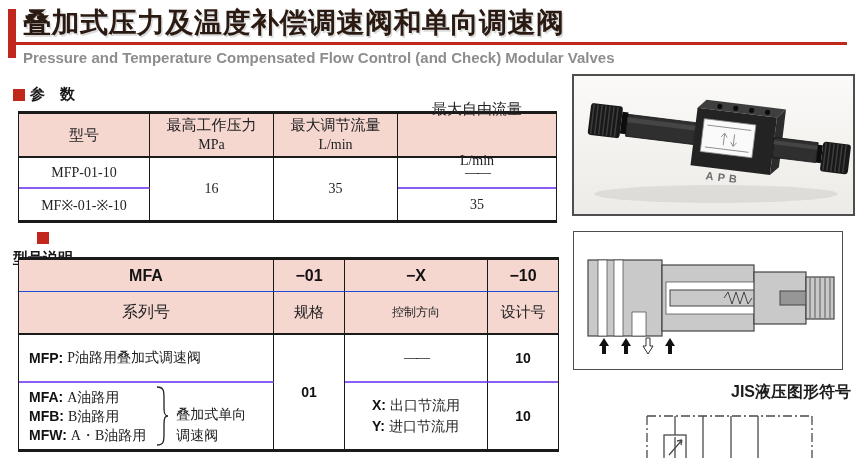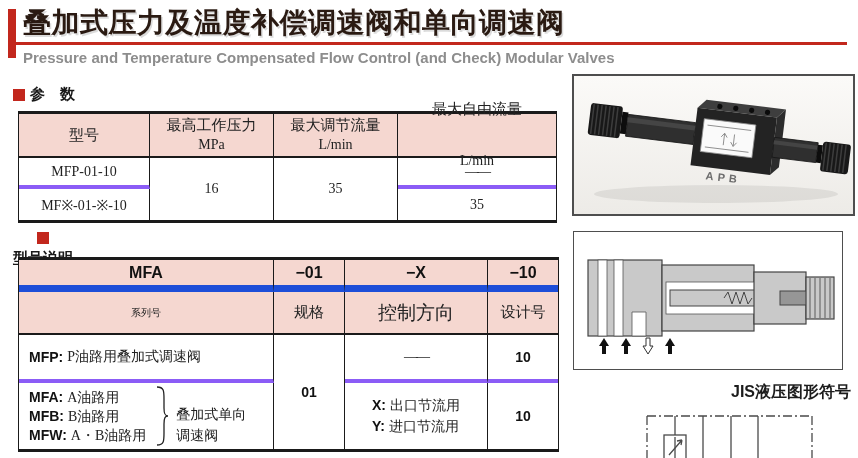--- a/index.html
+++ b/index.html
@@ -36,22 +36,22 @@
   .grid-table{
     position:absolute;display:grid;background:#fff;
     border:1px solid #1a1a1a;border-top:3px solid #1a1a1a;border-bottom:3px solid #1a1a1a;
   }
   .t1{left:18px;top:111px;grid-template-columns:131px 124px 124px 158px;grid-template-rows:44px 31px 31px;}
   .t2{left:18px;top:257px;grid-template-columns:255px 71px 143px 70px;grid-template-rows:32px 43px 48px 66px;}
   .cell{display:flex;align-items:center;justify-content:center;font-size:14px;color:#222;}
   .vr{border-right:1.5px solid #1a1a1a;}
   .pink{background:var(--header-pink);}
   .hb{border-bottom:2.5px solid #1a1a1a;}
-  .thin-b{border-bottom:7px solid #1d4ed8;}
-  .gsep{border-bottom:4px solid #8b5cf6;}
+  .thin-b{border-bottom:1px solid #1d4ed8;}
+  .gsep{border-bottom:2px solid #8b5cf6;}
   .hdr2{flex-direction:column;line-height:19px;font-size:15px;}
   .hdr2 .sub{font-size:14px;}
   .hdr2 .sub:empty{display:none;}
   .code{font-family:"Liberation Sans",sans-serif;font-weight:bold;font-size:16px;color:#111;}
   .bnum{font-family:"Liberation Sans",sans-serif;font-weight:bold;font-size:14px;color:#111;}
   .left-cell{justify-content:flex-start;padding-left:10px;}
   .pfx{font-family:"Liberation Sans",sans-serif;font-weight:bold;font-size:14px;color:#111;margin-right:4px;}
   .series-lines{line-height:19px;}
   .brace-wrap{display:flex;align-items:flex-end;gap:7px;margin-left:10px;}
   .brace-label{line-height:21px;font-size:14px;}
@@ -118,23 +118,23 @@
     <span>型号说明</span>
   </div>
 
   <div class="grid-table t2">
 
     <div class="cell pink vr thin-b code" style="grid-area:1/1/2/2;">MFA</div>
     <div class="cell pink vr thin-b code" style="grid-area:1/2/2/3;">−01</div>
     <div class="cell pink vr thin-b code" style="grid-area:1/3/2/4;">−X</div>
     <div class="cell pink thin-b code" style="grid-area:1/4/2/5;">−10</div>
 
-    <div class="cell pink vr hb" style="grid-area:2/1/3/2;font-size:10px;">系列号</div>
+    <div class="cell pink vr hb" style="grid-area:2/1/3/2;font-size:16px;">系列号</div>
     <div class="cell pink vr hb" style="grid-area:2/2/3/3;font-size:15px;">规格</div>
-    <div class="cell pink vr hb" style="grid-area:2/3/3/4;font-size:19px;">控制方向</div>
+    <div class="cell pink vr hb" style="grid-area:2/3/3/4;font-size:12px;">控制方向</div>
     <div class="cell pink hb" style="grid-area:2/4/3/5;font-size:15px;">设计号</div>
 
     <div class="cell vr gsep left-cell" style="grid-area:3/1/4/2;">
       <span class="pfx">MFP:</span>
       <span>P油路用叠加式调速阀</span>
     </div>
     <div class="cell vr bnum" style="grid-area:3/2/5/3;">01</div>
     <div class="cell vr gsep dash" style="grid-area:3/3/4/4;">——</div>
     <div class="cell gsep bnum" style="grid-area:3/4/4/5;">10</div>
 

